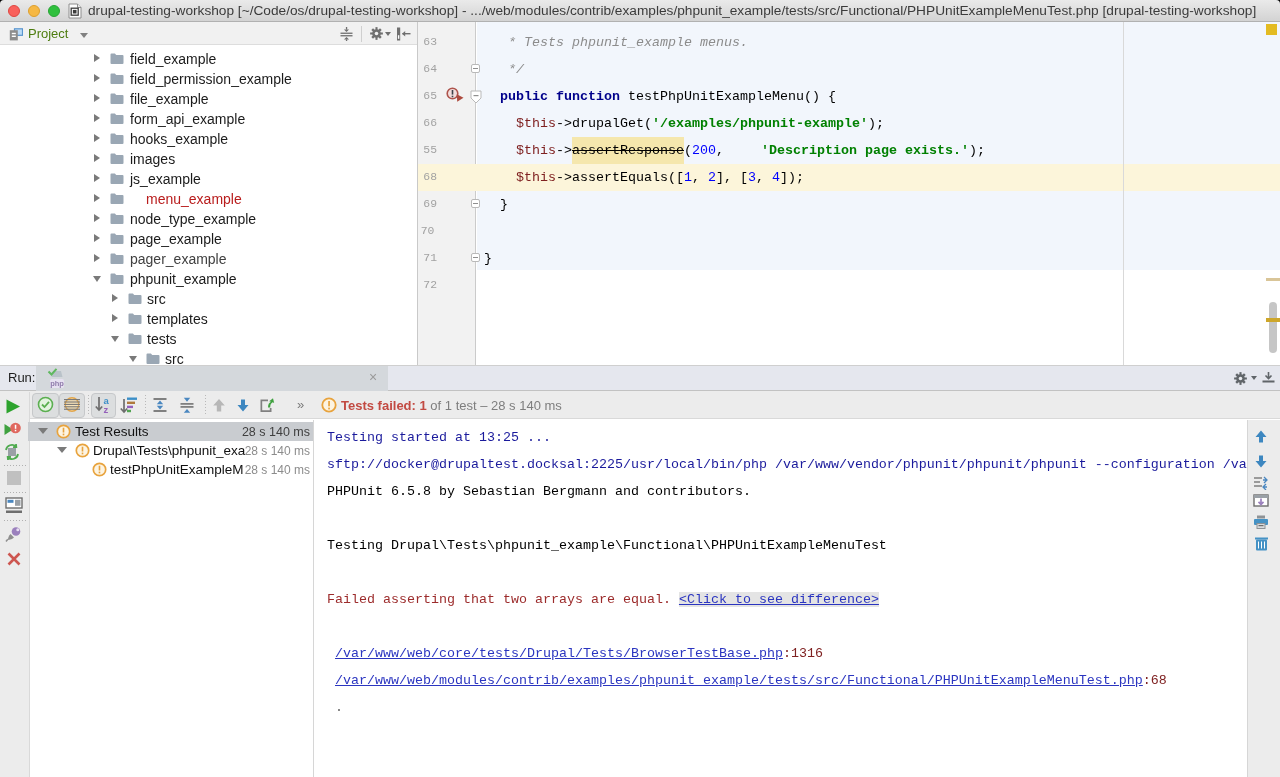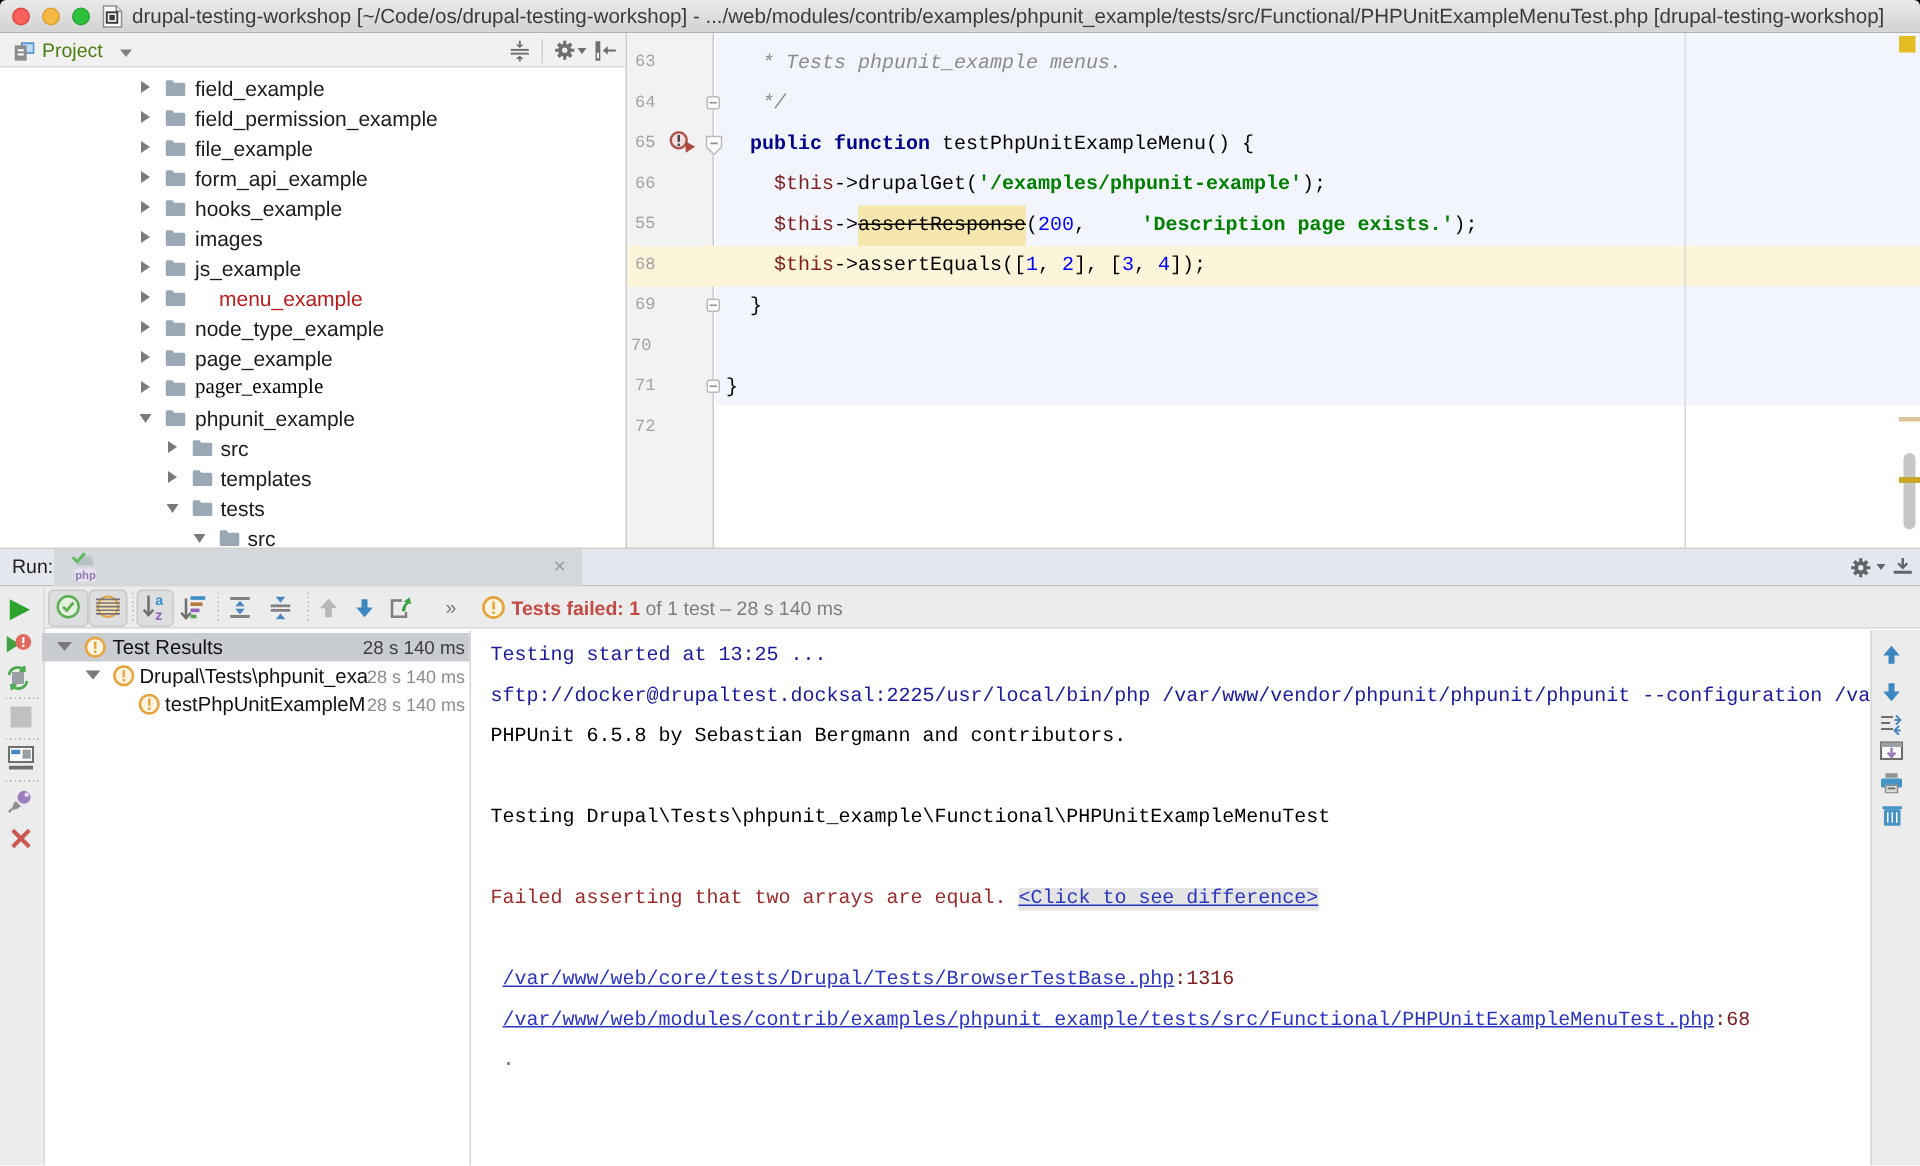--- a/index.html
+++ b/index.html
@@ -121,21 +121,21 @@
         <div class="abs" style="left:130px;top:188.5px;font-size:14px;color:#1b1b1b;">node_type_example</div>
         <div class="abs" style="left:94px;top:211.5px;width:0;height:0;border-top:4.5px solid transparent;border-bottom:4.5px solid transparent;border-left:6px solid #7a7a7a;"></div>
         <svg class="abs" style="left:110px;top:209.5px;" width="14" height="13" viewBox="0 0 14 13">
           <path d="M0.5 2.5 a1 1 0 0 1 1-1 h3.4 l1.3 1.6 h6.3 a1 1 0 0 1 1 1 v6.9 a1 1 0 0 1 -1 1 h-11 a1 1 0 0 1 -1-1 Z" fill="#9aa7b4"></path>
         </svg>
         <div class="abs" style="left:130px;top:208.5px;font-size:14px;color:#1b1b1b;">page_example</div>
         <div class="abs" style="left:94px;top:231.5px;width:0;height:0;border-top:4.5px solid transparent;border-bottom:4.5px solid transparent;border-left:6px solid #7a7a7a;"></div>
         <svg class="abs" style="left:110px;top:229.5px;" width="14" height="13" viewBox="0 0 14 13">
           <path d="M0.5 2.5 a1 1 0 0 1 1-1 h3.4 l1.3 1.6 h6.3 a1 1 0 0 1 1 1 v6.9 a1 1 0 0 1 -1 1 h-11 a1 1 0 0 1 -1-1 Z" fill="#9aa7b4"></path>
         </svg>
-        <div class="abs" style="left:130px;top:228.5px;font-size:14px;color:#000000;font-family:Liberation Serif, serif;">pager_example</div>
+        <div class="abs" style="left:130px;top:228.5px;font-size:14px;color:#404040;">pager_example</div>
         <div class="abs" style="left:93px;top:253.5px;width:0;height:0;border-left:4.5px solid transparent;border-right:4.5px solid transparent;border-top:6px solid #7a7a7a;"></div>
         <svg class="abs" style="left:110px;top:249.5px;" width="14" height="13" viewBox="0 0 14 13">
           <path d="M0.5 2.5 a1 1 0 0 1 1-1 h3.4 l1.3 1.6 h6.3 a1 1 0 0 1 1 1 v6.9 a1 1 0 0 1 -1 1 h-11 a1 1 0 0 1 -1-1 Z" fill="#9aa7b4"></path>
         </svg>
         <div class="abs" style="left:130px;top:248.5px;font-size:14px;color:#1b1b1b;">phpunit_example</div>
         <div class="abs" style="left:112px;top:271.5px;width:0;height:0;border-top:4.5px solid transparent;border-bottom:4.5px solid transparent;border-left:6px solid #7a7a7a;"></div>
         <svg class="abs" style="left:128px;top:269.5px;" width="14" height="13" viewBox="0 0 14 13">
           <path d="M0.5 2.5 a1 1 0 0 1 1-1 h3.4 l1.3 1.6 h6.3 a1 1 0 0 1 1 1 v6.9 a1 1 0 0 1 -1 1 h-11 a1 1 0 0 1 -1-1 Z" fill="#9aa7b4"></path>
         </svg>
         <div class="abs" style="left:147px;top:268.5px;font-size:14px;color:#1b1b1b;">src</div>

